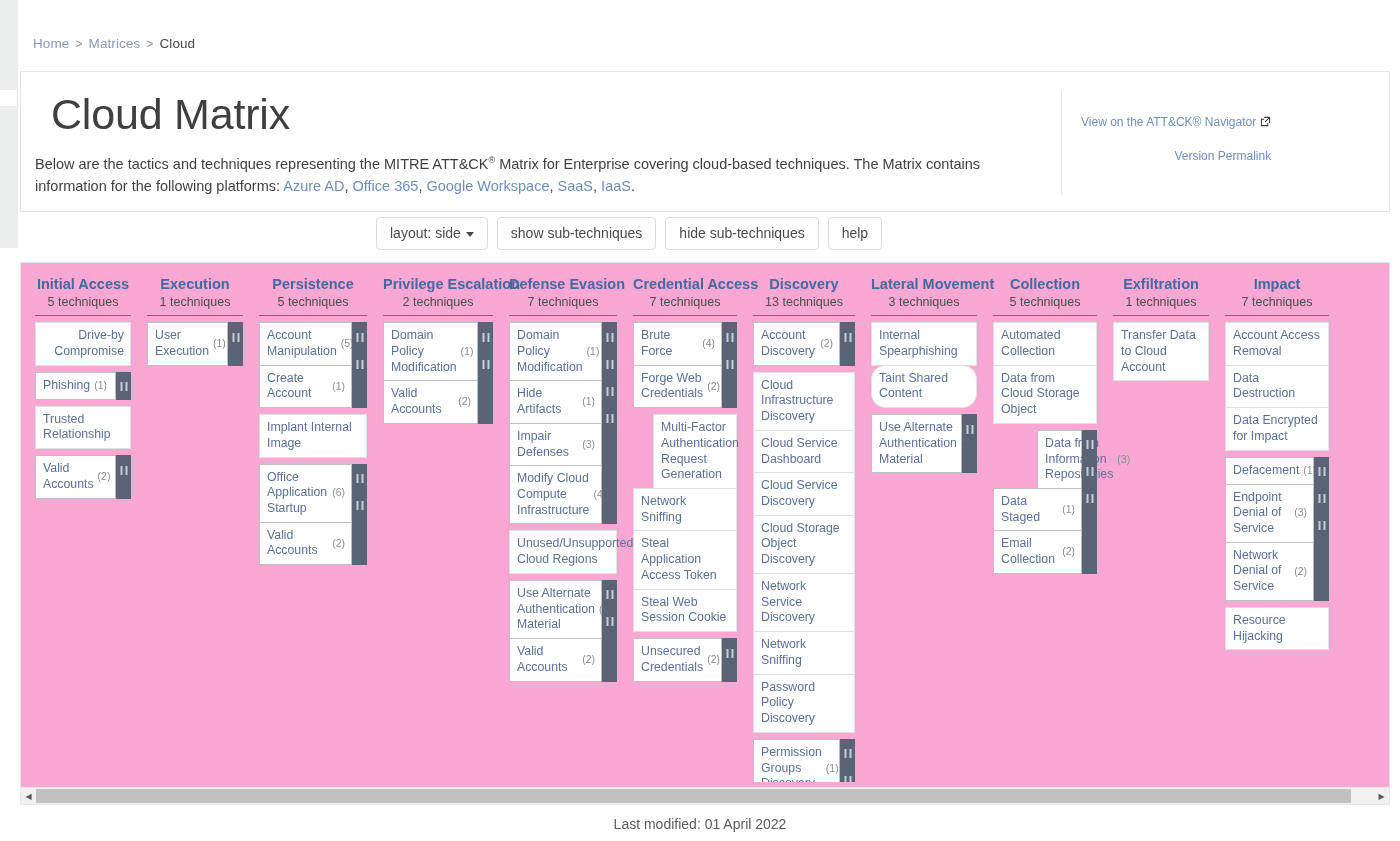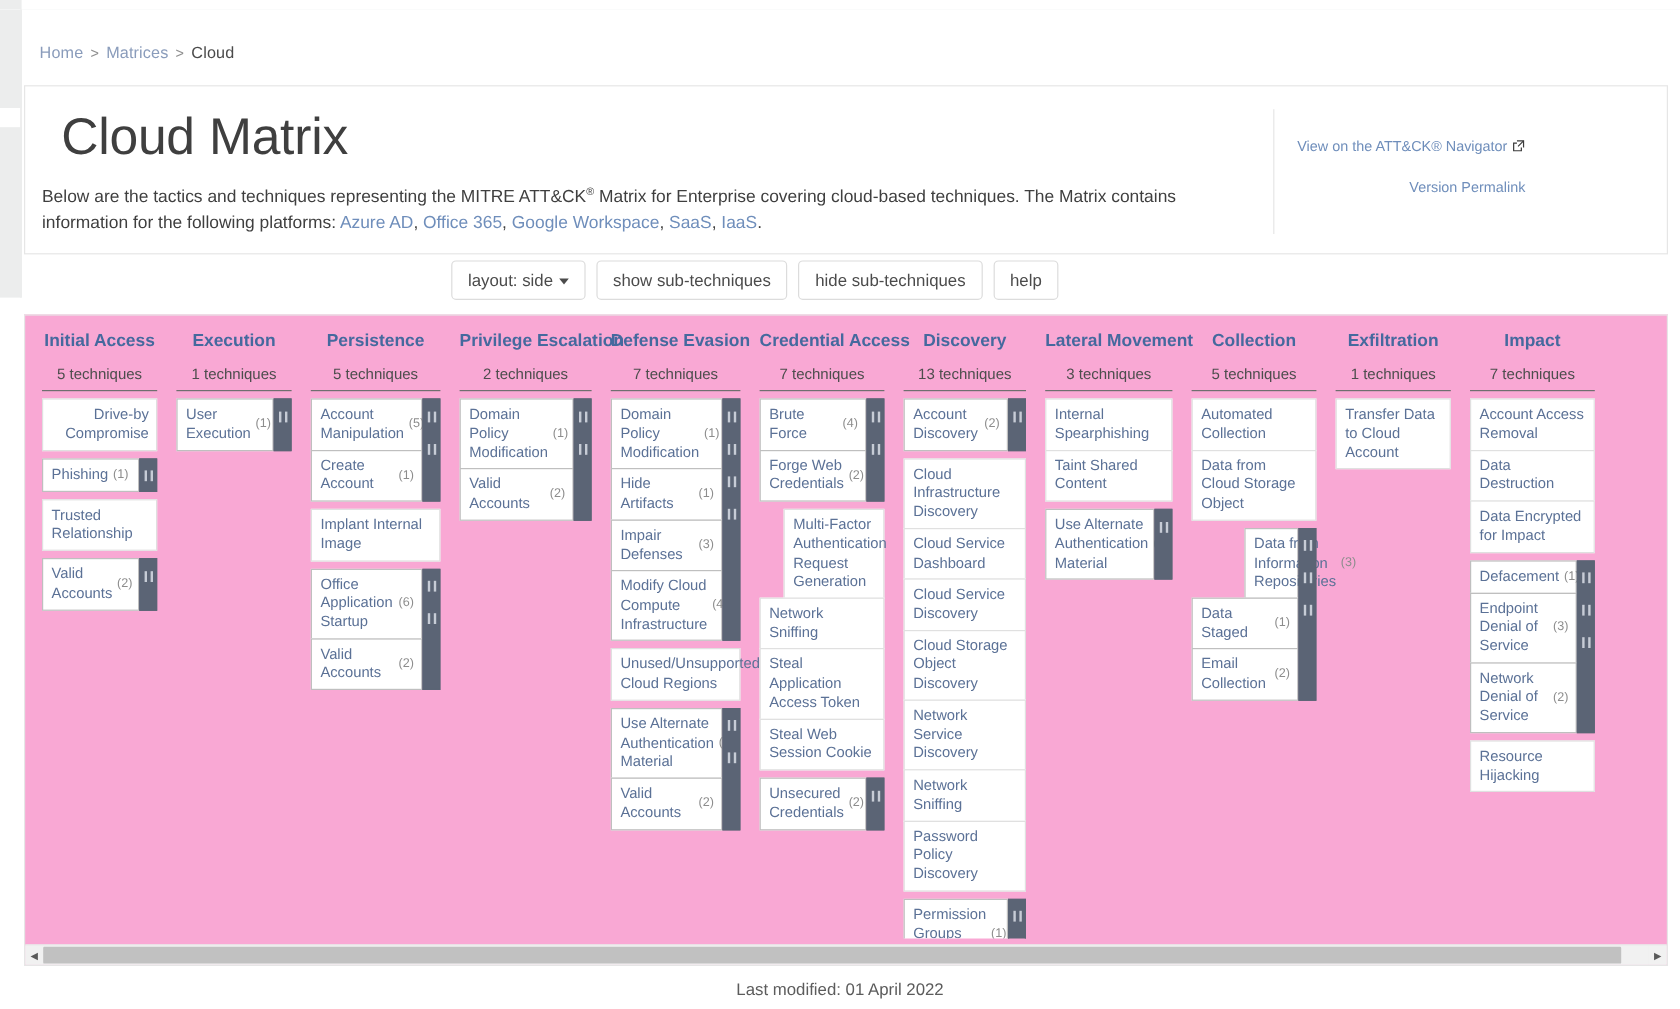--- a/index.html
+++ b/index.html
@@ -61,21 +61,21 @@
     position:absolute; top:262px; left:20px; width:1370px; height:543px;
     border:1px solid #e6e6e6; background:#f9a8d4; overflow:hidden;
   }
   .matrix-scroll { position:absolute; top:0; left:0; width:1368px; height:519px; overflow:hidden; }
   .matrix-inner { position:relative; padding:12px 0 0 14px; width:1400px; }
 
   .columns { display:flex; align-items:flex-start; }
   .col { position:relative; }
   .col-head { text-align:center; padding-bottom:6px; }
   .col-title { font-size:14.5px; font-weight:bold; color:#45699e; line-height:1.25; white-space:nowrap; }
-  .col-count { font-size:12.5px; color:#4d4d4d; margin-top:12px; }
+  .col-count { font-size:12.5px; color:#4d4d4d; margin-top:2px; }
   .col-rule { border-bottom:1px solid #6f6f6f; margin:0 0 6px 0; }
 
   .cells { position:relative; }
   .grp { position:relative; margin-bottom:6px; }
   .grp.nosub { }
   .cellstack { position:relative; }
   .cell {
     border:1px solid #e0e0e0; background:#fff; color:#5b7196;
     font-size:12.3px; line-height:1.28; padding:5px 6px 5px 7px;
     display:flex; align-items:center; position:relative;
@@ -464,21 +464,21 @@
                 <div class="col-title">Lateral Movement</div>
                 <div class="col-count">3 techniques</div>
               </div>
               <div class="col-rule"></div>
               <div class="cells">
                 <div class="grp nosub">
                   <div class="cellstack">
                     <div class="cell" style="min-height: 28px;">
                       <span>Internal Spearphishing</span>
                     </div>
-                    <div class="cell" style="min-height: 28px; margin-top: -1px;">
+                    <div class="cell" style="min-height: 28px; margin-top: -1px; border-radius: 14px;">
                       <span>Taint Shared Content</span>
                     </div>
                   </div>
                 </div>
                 <div class="grp hassub">
                   <div class="cellstack">
                     <div class="cell sub" style="min-height: 28px;">
                       <span>Use Alternate Authentication Material</span>
                       <span class="cnt">(2)</span>
                     </div>

